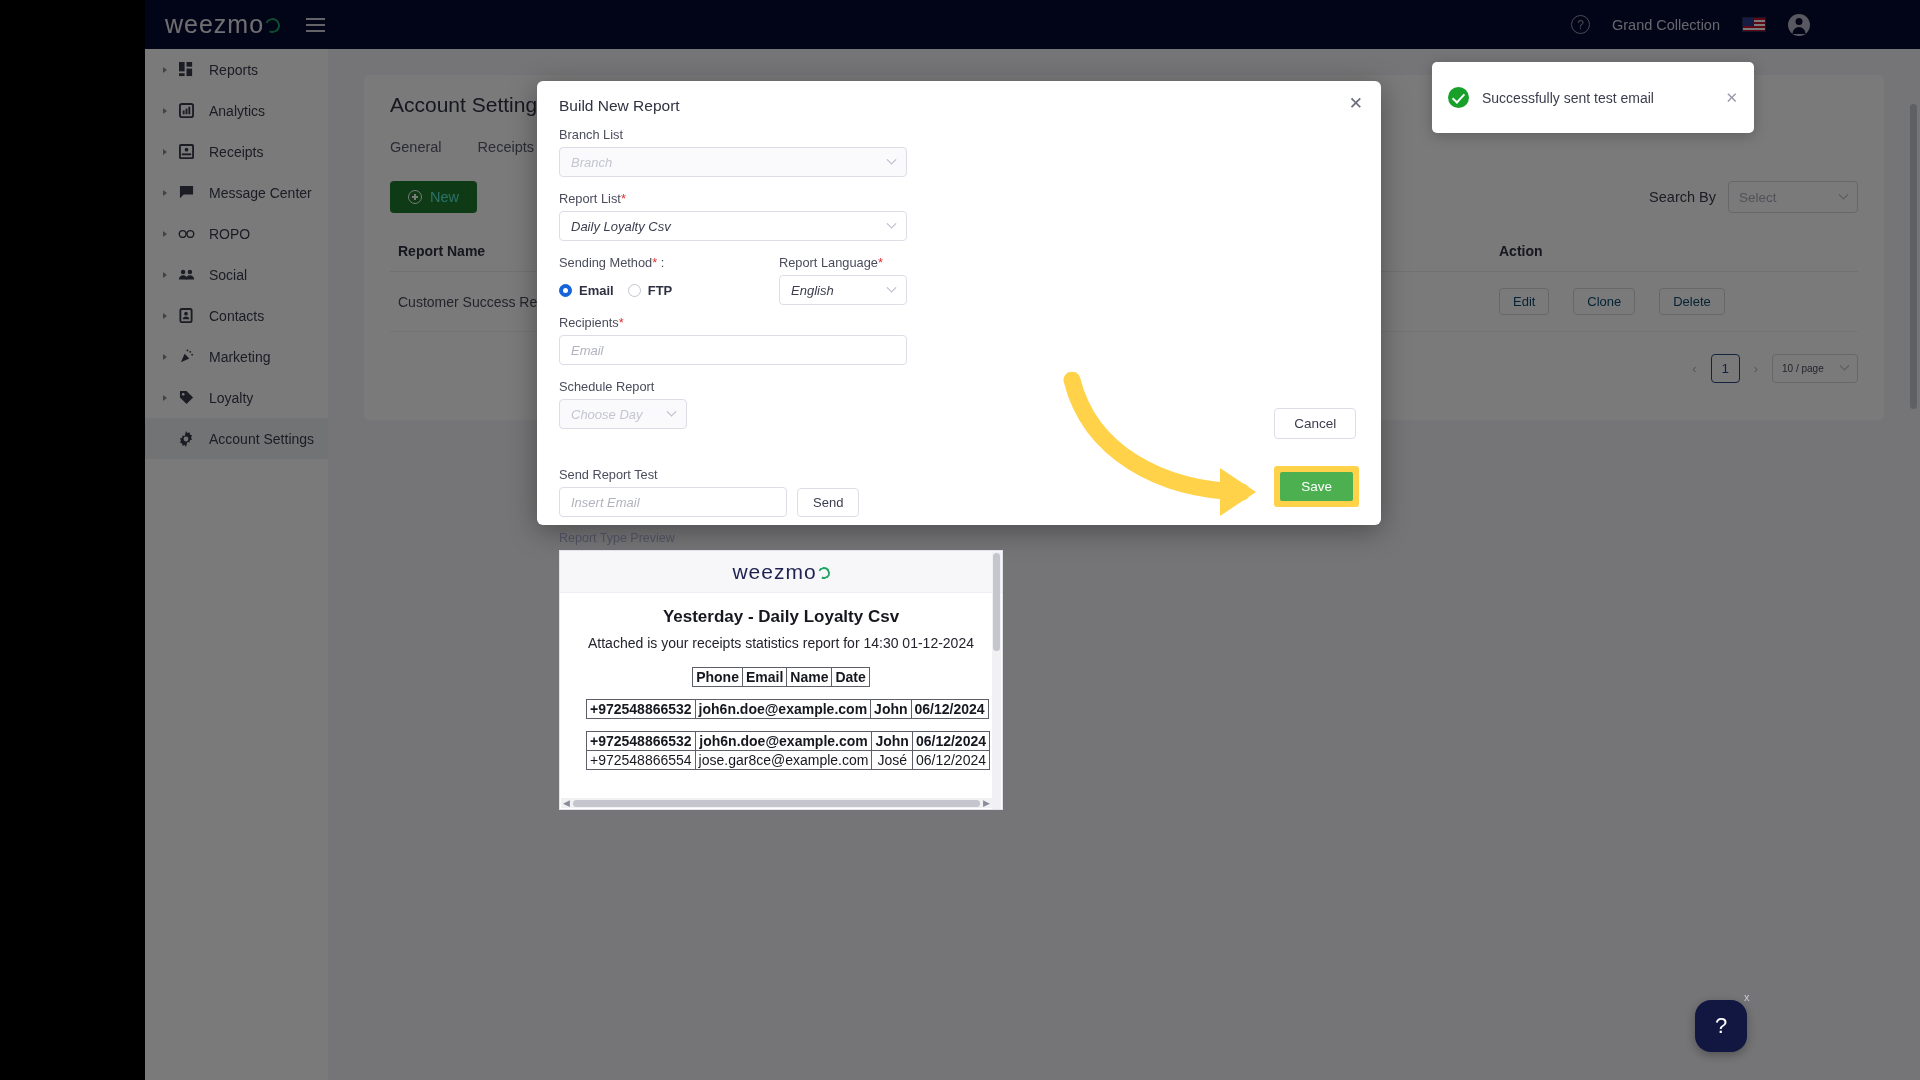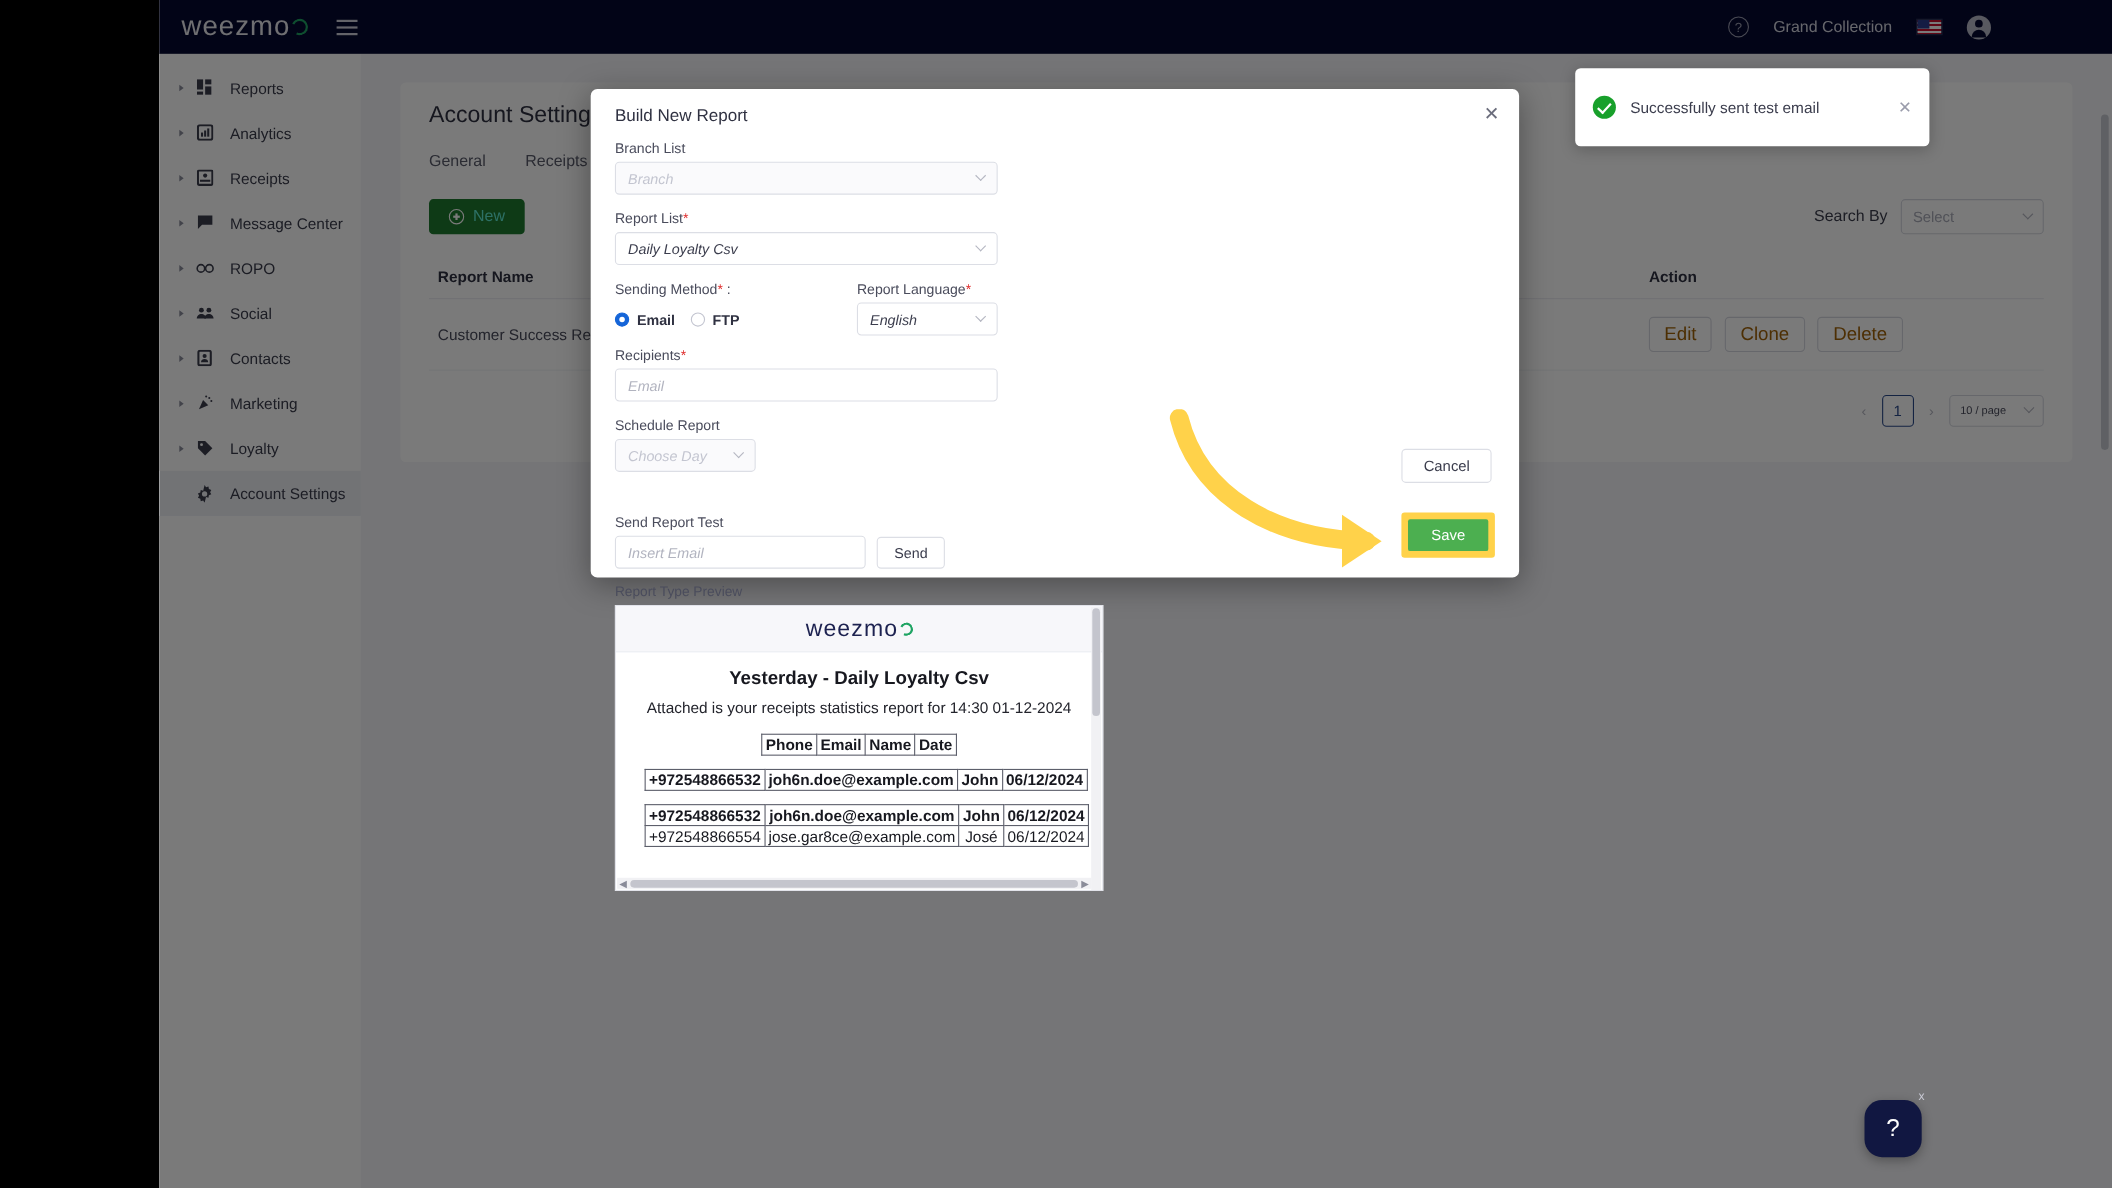--- a/index.html
+++ b/index.html
@@ -41,21 +41,21 @@
   .flag { width: 24px; height: 15px; position: relative; overflow: hidden; border: 1px solid #2a2f55; }
   .flag .stripes { position: absolute; inset: 0; background: repeating-linear-gradient(to bottom,#c8102e 0 2px,#ffffff 2px 4px); }
   .flag .canton { position: absolute; left: 0; top: 0; width: 11px; height: 8px; background: #2c3e8f; }
   .avatar-icon { width: 22px; height: 22px; border-radius: 50%; background: #b9bac8; position: relative; }
   .avatar-icon::before { content:""; position:absolute; left:50%; top:4px; transform:translateX(-50%); width:7px; height:7px; border-radius:50%; background:#060a31; }
   .avatar-icon::after { content:""; position:absolute; left:50%; bottom:2px; transform:translateX(-50%); width:13px; height:7px; border-radius:7px 7px 0 0; background:#060a31; }
 
   
   #sidebar {
     position: absolute; left: 0; top: 49px; width: 183px; height: 1031px;
-    background: #ffffff; padding-top: 10px;
+    background: #ffffff; 
   }
   .nav-item {
     display: flex; align-items: center; height: 41px; padding-left: 18px; cursor: pointer; position: relative;
   }
   .nav-item.active { background: #eef0f5; }
   .nav-arrow {
     width: 0; height: 0; border-left: 4px solid #8a8d9c;
     border-top: 3.5px solid transparent; border-bottom: 3.5px solid transparent; margin-right: 9px;
   }
   .nav-arrow.hidden { visibility: hidden; }
@@ -81,21 +81,21 @@
   .searchby { margin-left: auto; display: flex; align-items: center; gap: 12px; }
   .searchby-lbl { font-size: 14.5px; color: #3b3d4d; }
   .sel-box {
     width: 130px; height: 32px; border: 1px solid #d6d8e0; border-radius: 4px;
     display:flex; align-items:center; padding: 0 10px; font-size: 13.5px; color: #a9abb8;
   }
   .chev { margin-left:auto; width:7px; height:7px; border-right:1.5px solid #b5b7c2; border-bottom:1.5px solid #b5b7c2; transform: rotate(45deg) translate(-2px,-2px); }
   table.rep { width: calc(100% - 52px); margin: 18px 26px 0 26px; border-collapse: collapse; }
   table.rep th { text-align:left; font-size:14px; color:#2f3141; font-weight:bold; padding: 12px 8px; border-bottom: 1px solid #ebecf1; }
   table.rep td { font-size:14px; color:#4a4c5c; padding: 16px 8px; border-bottom: 1px solid #f1f2f6; }
-  .act-btn { display:inline-block; border:1px solid #d6d8e0; border-radius:4px; font-size:17px; color:#a16207; padding:5px 13px; margin-right:8px; cursor:pointer; }
+  .act-btn { display:inline-block; border:1px solid #d6d8e0; border-radius:4px; font-size:13px; color:#0c4a6e; padding:5px 13px; margin-right:20px; cursor:pointer; }
   .pager { display:flex; align-items:center; justify-content:flex-end; gap:10px; padding: 22px 26px 0 0; }
   .pg-arrow { color:#b5b7c2; font-size:13px; cursor:pointer; padding: 0 4px; }
   .pg-num { width:29px; height:29px; border:1px solid #2b4a8b; border-radius:4px; display:flex; align-items:center; justify-content:center; font-size:13.5px; color:#2b4a8b; cursor:pointer;}
   .pg-size { width:86px; height:29px; border:1px solid #d6d8e0; border-radius:4px; display:flex; align-items:center; padding:0 9px; font-size:10px; color:#4a4c5c; }
 
   
   #page-scroll { position:absolute; right: 3px; top: 55px; width: 7px; height: 305px; background:#c7c9d2; border-radius: 4px; }
 
   
   #dim { position:absolute; left:145px; top:0; width:1775px; height:1080px; background: rgba(0,0,0,0.52); }

